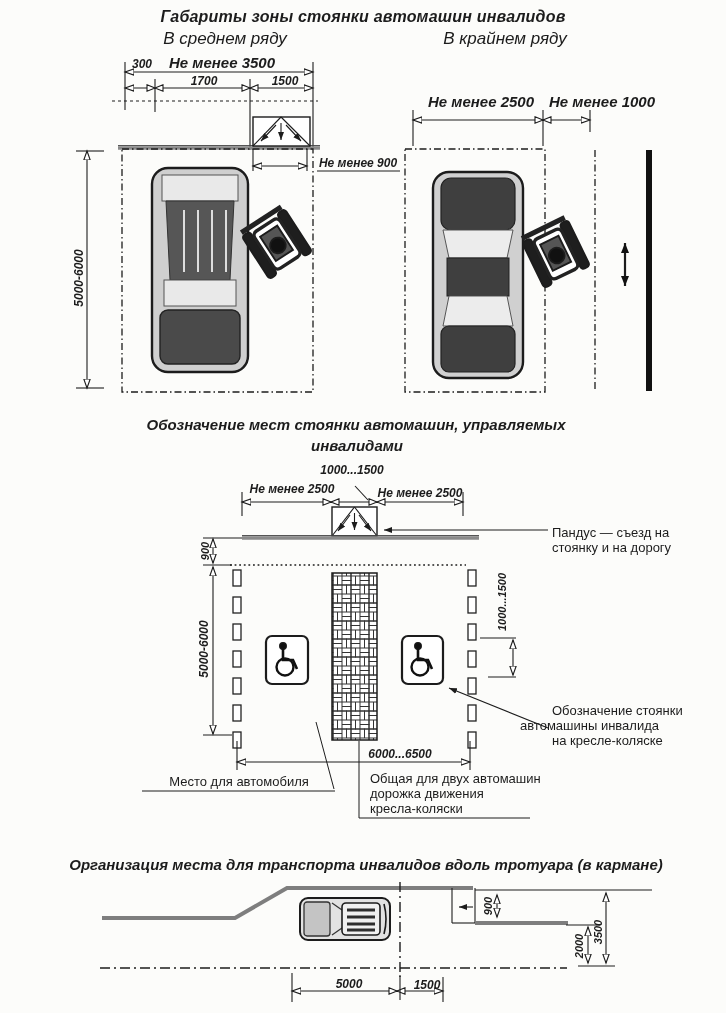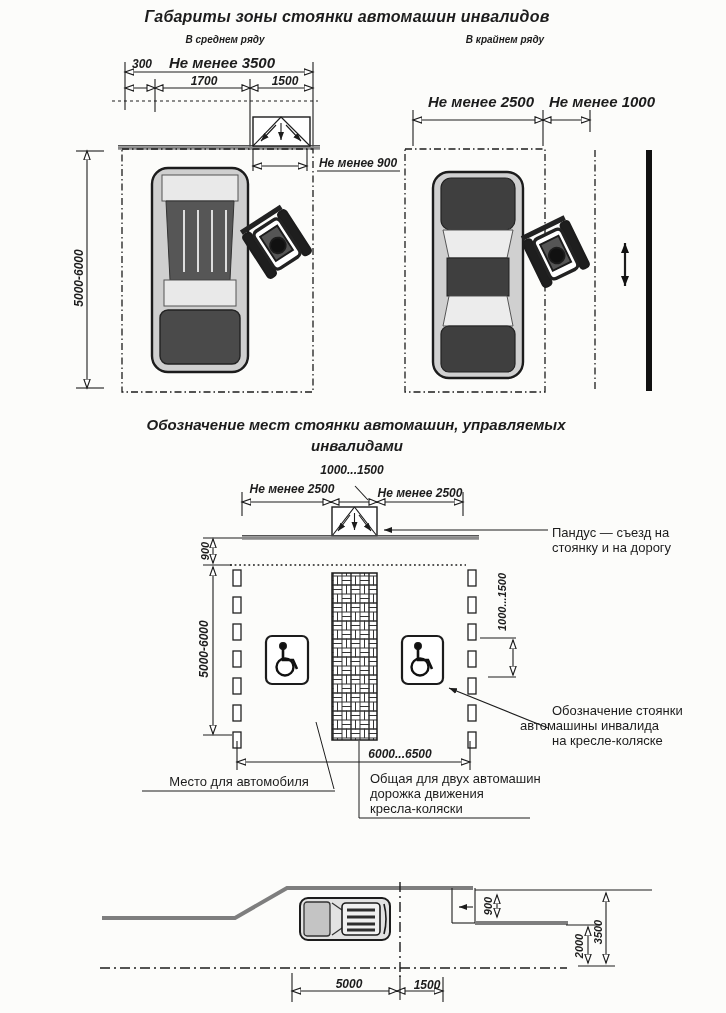--- a/index.html
+++ b/index.html
@@ -4,21 +4,21 @@
 <style>
   html,body{margin:0;padding:0;background:#ffffff;}
   #page{position:relative;width:726px;height:1013px;background:#fcfcfa;overflow:hidden;
         font-family:"Liberation Sans",sans-serif;color:#1c1c1c;}
   #gfx{position:absolute;left:0;top:0;z-index:0;}
   .t{position:absolute;white-space:nowrap;transform:translate(-50%,-50%);z-index:2;}
   .tl{position:absolute;white-space:nowrap;z-index:2;}
   .vt{position:absolute;white-space:nowrap;transform:translate(-50%,-50%) rotate(-90deg);z-index:2;}
   .title1{font-size:16px;font-weight:700;font-style:italic;letter-spacing:.2px;}
   .title2{font-size:15px;font-weight:700;font-style:italic;}
-  .sub{font-size:10px;font-weight:700;font-style:italic;}
+  .sub{font-size:17px;font-weight:400;font-style:italic;}
   .dim{font-size:12px;font-weight:700;font-style:italic;}
   .dimbig{font-size:15px;font-weight:700;font-style:italic;}
   .dimsm{font-size:11px;font-weight:700;font-style:italic;}
   .note{font-size:13px;font-weight:400;font-style:normal;line-height:15px;}
 </style>
 </head>
 <body>
 
 <div id="page">
 
@@ -262,21 +262,21 @@
 
     <line x1="292" y1="991" x2="397" y2="991" marker-start="url(#da)"></line>
     <line x1="397" y1="991" x2="443" y2="991" marker-end="url(#da)"></line>
     <use href="#bt" x="397" y="991"></use>
     <line x1="292" y1="973" x2="292" y2="1002"></line>
     <line x1="400" y1="975" x2="400" y2="1000"></line>
     <line x1="443" y1="977" x2="443" y2="1002"></line>
   </g>
 </svg>
 
-  <div class="t title1" style="left:347px;top:17px;text-align:center;">Габариты зоны стоянки автомашин инвалидов</div>
+  <div class="t title1" style="left:363px;top:17px;text-align:center;">Габариты зоны стоянки автомашин инвалидов</div>
   <div class="t sub" style="left:225px;top:39px;">В среднем ряду</div>
   <div class="t sub" style="left:505px;top:39px;">В крайнем ряду</div>
   <div class="t dimbig" style="left:222px;top:62px;">Не менее 3500</div>
   <div class="t dim" style="left:142px;top:64px;">300</div>
   <div class="t dim" style="left:204px;top:81px;">1700</div>
   <div class="t dim" style="left:285px;top:81px;">1500</div>
   <div class="t dim" style="left:358px;top:163px;">Не менее 900</div>
   <div class="vt dim" style="left:79px;top:278px;">5000-6000</div>
   <div class="t dimbig" style="left:481px;top:101px;">Не менее 2500</div>
   <div class="t dimbig" style="left:602px;top:101px;">Не менее 1000</div>
@@ -293,19 +293,20 @@
   <div class="tl note" style="left:552px;top:525px;">Пандус — съезд на</div>
   <div class="tl note" style="left:552px;top:540px;text-align:center;">стоянку и на дорогу</div>
   <div class="tl note" style="left:552px;top:703px;">Обозначение стоянки</div>
   <div class="tl note" style="left:520px;top:718px;">автомашины инвалида</div>
   <div class="tl note" style="left:552px;top:733px;">на кресле-коляске</div>
   <div class="t note" style="left:239px;top:781px;">Место для автомобиля</div>
   <div class="tl note" style="left:370px;top:771px;">Общая для двух автомашин</div>
   <div class="tl note" style="left:370px;top:786px;text-align:right;">дорожка движения</div>
   <div class="tl note" style="left:370px;top:801px;">кресла-коляски</div>
 
+  <div class="t title2" style="left:366px;top:864px;">Организация места для транспорта инвалидов вдоль тротуара (в кармане)</div>
   <div class="vt dimsm" style="left:488px;top:906px;">900</div>
   <div class="vt dimsm" style="left:579px;top:946px;">2000</div>
   <div class="vt dimsm" style="left:598px;top:932px;">3500</div>
   <div class="t dim" style="left:349px;top:984px;">5000</div>
   <div class="t dim" style="left:427px;top:985px;">1500</div>
 
 </div>
 
 </body></html>

